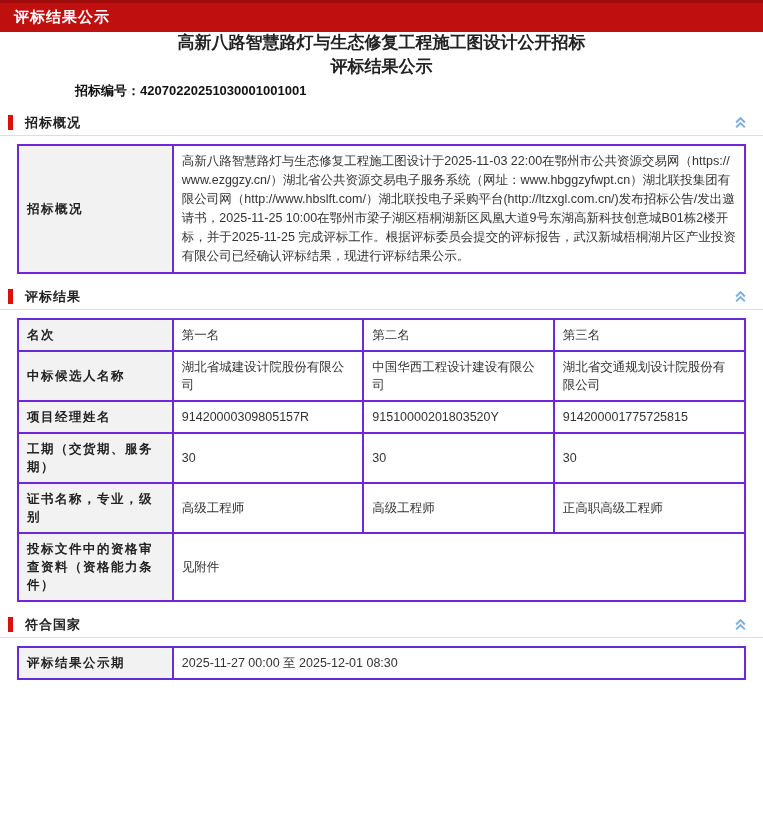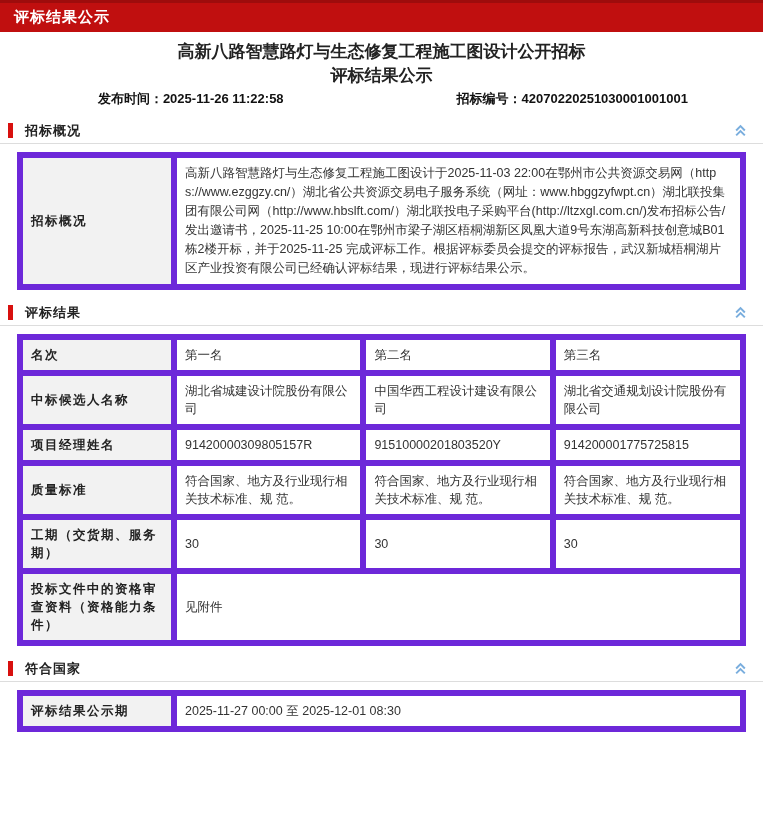--- a/index.html
+++ b/index.html
@@ -15,21 +15,21 @@
     background: var(--red, #c00f0f);
     border-top: 3px solid var(--red-dark, #9e0c0c);
     color: #fff;
     display: flex;
     align-items: center;
     padding-left: 14px;
     font-size: 15px;
     font-weight: bold;
     letter-spacing: 1px;
   }
-  .title-block { text-align: center; padding-top: 8px; color:#222; }
+  .title-block { text-align: center; color:#222;font-family:Liberation Mono, monospace; }
   .title-line1 { font-size: 17px; font-weight: 600; line-height: 24px; }
   .title-line2 { font-size: 17px; font-weight: 600; line-height: 24px; }
   .meta-row { display: flex; padding: 2px 0 6px 0; }
   .meta-cell { width: 50%; text-align: center; font-weight: bold; font-size: 13px; color:#111; }
   .sec-head {
     position: relative;
     display: flex;
     align-items: center;
     height: 26px;
     border-bottom: 1px solid #ddd;
@@ -48,21 +48,21 @@
     cursor: pointer;
     display: inline-flex; align-items: center; justify-content: center;
   }
   .sec-body { padding: 8px 17px 6px 17px; }
   table {
     width: 100%;
     border-collapse: collapse;
     table-layout: fixed;
   }
   td {
-    border: 6px solid #6d28d9;
+    border: 2px solid #6d28d9;
     padding: 6px 8px;
     vertical-align: middle;
     line-height: 18px;
     word-break: break-all;
     color: #333;
   }
   td.lbl {
     background: var(--label-bg, #f2f2f2);
     font-weight: bold;
     letter-spacing: 1.5px;
@@ -77,23 +77,20 @@
 <header class="topbar">
   <span>评标结果公示</span>
 </header>
 
 <div class="title-block">
   <div class="title-line1">高新八路智慧路灯与生态修复工程施工图设计公开招标</div>
   <div class="title-line2">评标结果公示</div>
 </div>
 
 <div class="meta-row">
-  <div class="meta-cell">
-    <span>发布时间：</span><span>2025-11-26 11:22:58</span>
-  </div>
   <div class="meta-cell">
     <span>招标编号：</span><span>42070220251030001001001</span>
   </div>
 </div>
 
 <div class="sec-head">
   <span class="red-bar"></span>
   <span class="sec-title">招标概况</span>
   <span class="collapse-btn">
     <svg width="13" height="13" viewBox="0 0 12 12">
@@ -148,30 +145,30 @@
       <td>中国华西工程设计建设有限公司</td>
       <td>湖北省交通规划设计院股份有限公司</td>
     </tr>
     <tr>
       <td class="lbl">项目经理姓名</td>
       <td>91420000309805157R</td>
       <td>91510000201803520Y</td>
       <td>914200001775725815</td>
     </tr>
     <tr>
-      <td class="lbl">质量标准</td>
-      <td>符合国家、地方及行业现行相关技术标准、规 范。</td>
-      <td>符合国家、地方及行业现行相关技术标准、规 范。</td>
-      <td>符合国家、地方及行业现行相关技术标准、规 范。</td>
-    </tr>
-    <tr>
       <td class="lbl">工期（交货期、服务期）</td>
       <td>30</td>
       <td>30</td>
       <td>30</td>
+    </tr>
+    <tr>
+      <td class="lbl">证书名称，专业，级别</td>
+      <td>高级工程师</td>
+      <td>高级工程师</td>
+      <td>正高职高级工程师</td>
     </tr>
     <tr>
       <td class="lbl">投标文件中的资格审查资料（资格能力条件）</td>
       <td colspan="3">见附件</td>
     </tr>
   </tbody>
     </table>
 </div>
 
 <div class="sec-head">

